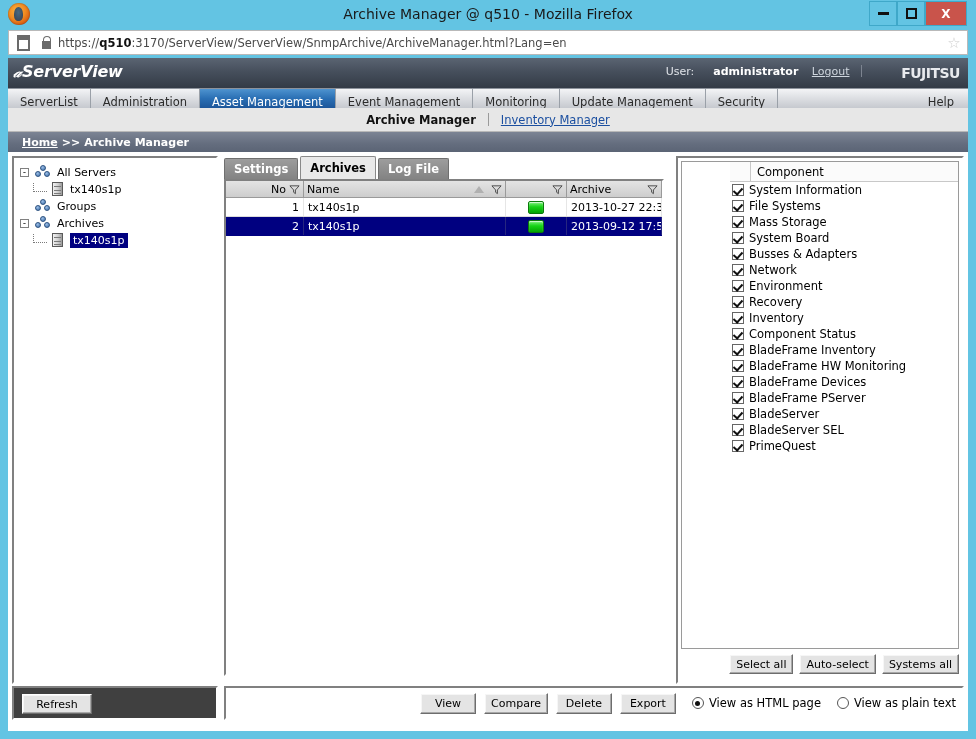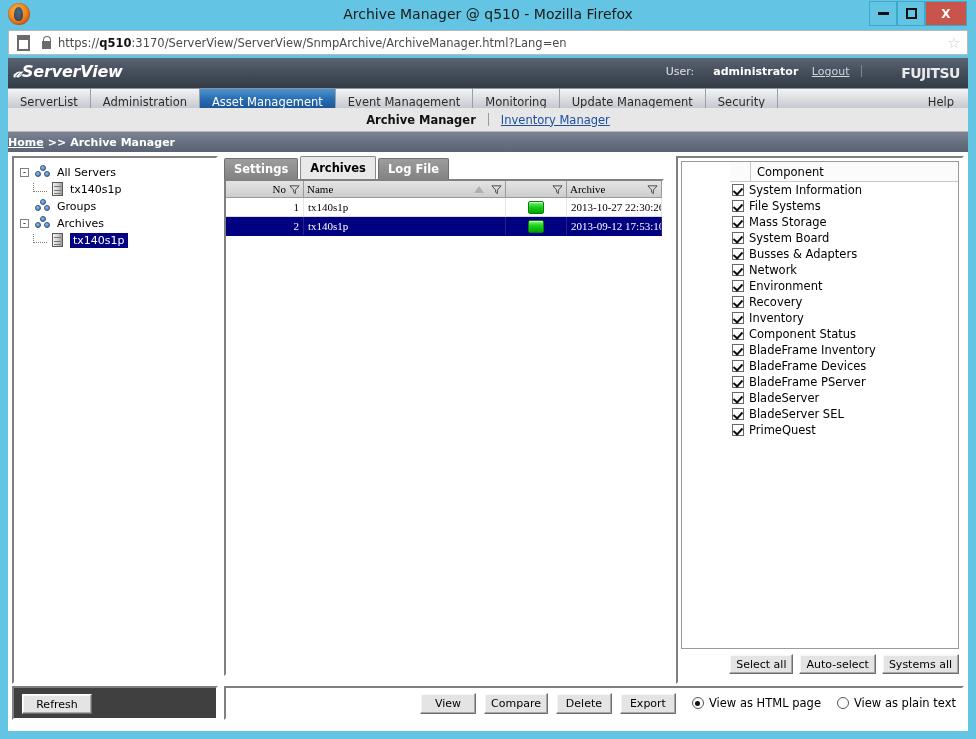--- a/index.html
+++ b/index.html
@@ -151,21 +151,21 @@
   }
   #page-title { font-size: 11.5px; font-weight: bold; color: #111; }
   #title-divider { width: 1px; height: 13px; background: #9a9a9a; margin: 0 12px; }
   #inventory-link { font-size: 11.5px; color: #1b4fa0; text-decoration: underline; cursor: pointer; }
 
   
   #breadcrumb-row {
     position: relative; height: 20px; width: 960px;
     background: linear-gradient(to bottom, #7c8494 0%, #646d7e 60%, #5b6475 100%);
     display: flex; align-items: center;
-    padding-left: 0;
+    padding-left: 14px;
     font-size: 11px; font-weight: bold; color: #ffffff;
   }
   #crumb-home { color: #ffffff; text-decoration: underline; cursor: pointer; }
   #crumb-sep { margin: 0 4px; }
 
   
   #body-area {
     position: relative; width: 960px; height: 572px;
     background: #ffffff;
     padding: 4px 4px 0 4px;
@@ -256,21 +256,21 @@
     margin-right: 2px; cursor: pointer;
   }
   .stab.active {
     height: 23px; line-height: 22px;
     background: #e9e9e9; color: #000000;
     border-color: #8a8a8a;
   }
   #grid-frame {
     position: absolute; left: 0; top: 23px; width: 440px; height: 497px;
     border: 2px solid; border-color: #808080 #ffffff #ffffff #808080;
-    background: #ffffff; overflow: hidden; font-family: Liberation Serif, serif;
+    background: #ffffff; overflow: hidden;
   }
   #grid-head {
     display: flex; height: 17px;
     background: linear-gradient(to bottom, #e4e4e4 0%, #cdcdcd 100%);
     border-bottom: 1px solid #9a9a9a;
     font-size: 11px; color: #000;
   }
   .hcell {
     position: relative; display: flex; align-items: center;
     border-right: 1px solid #9a9a9a;
@@ -574,20 +574,24 @@
               <span class="cbx on"></span>
               <span>Inventory</span>
             </div>
           <div class="comp-row">
               <span class="cbx on"></span>
               <span>Component Status</span>
             </div>
           <div class="comp-row">
               <span class="cbx on"></span>
               <span>BladeFrame Inventory</span>
+            </div>
+          <div class="comp-row">
+              <span class="cbx on"></span>
+              <span>BladeFrame HW Monitoring</span>
             </div>
           <div class="comp-row">
               <span class="cbx on"></span>
               <span>BladeFrame Devices</span>
             </div>
           <div class="comp-row">
               <span class="cbx on"></span>
               <span>BladeFrame PServer</span>
             </div>
           <div class="comp-row">

